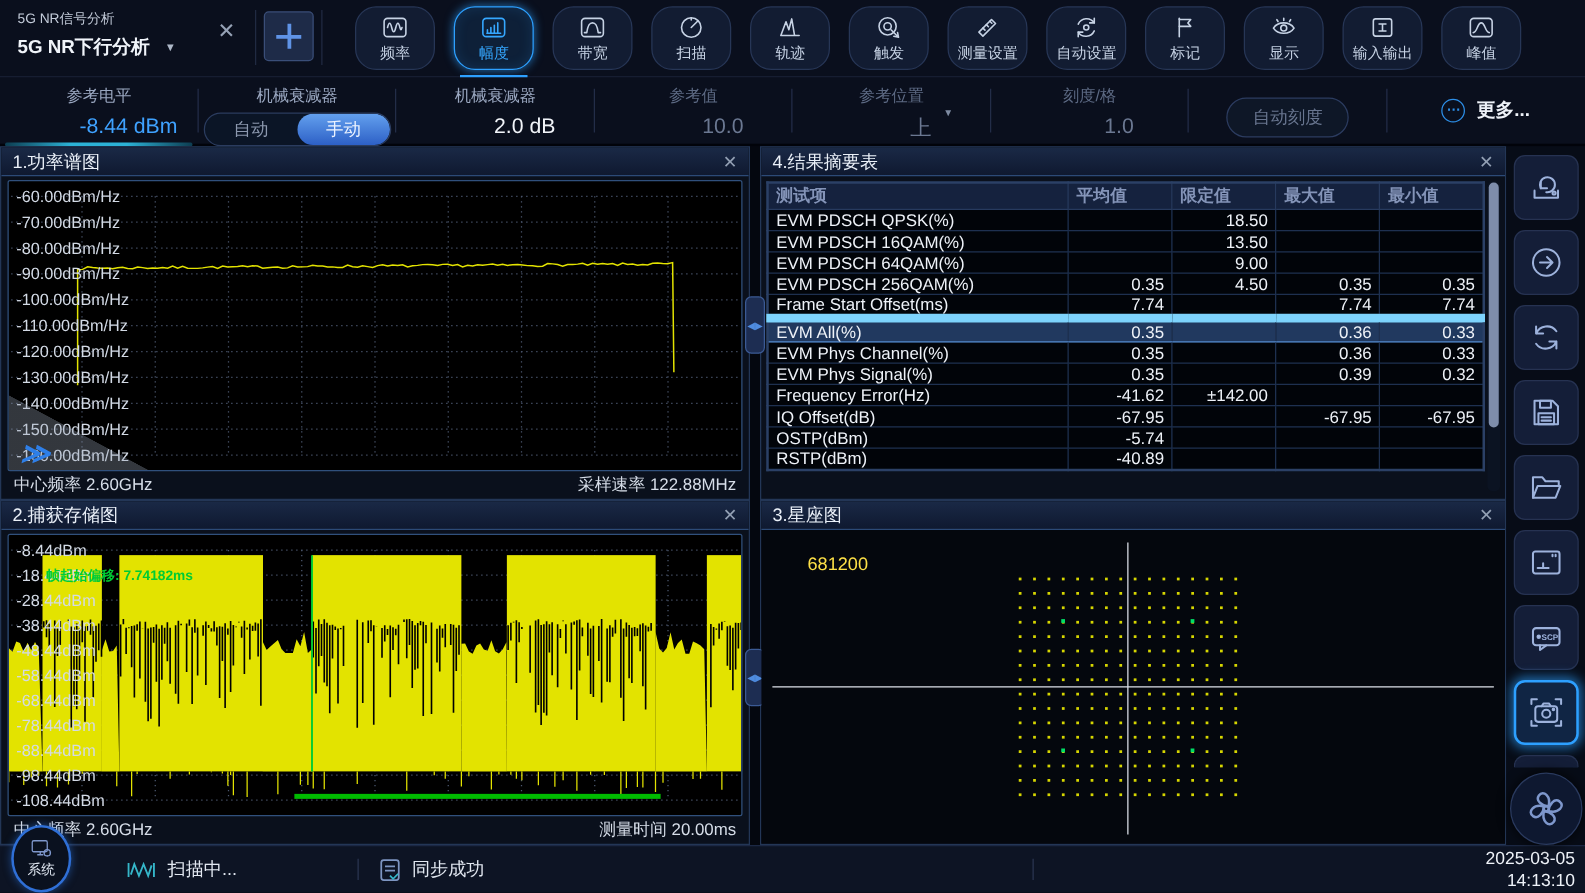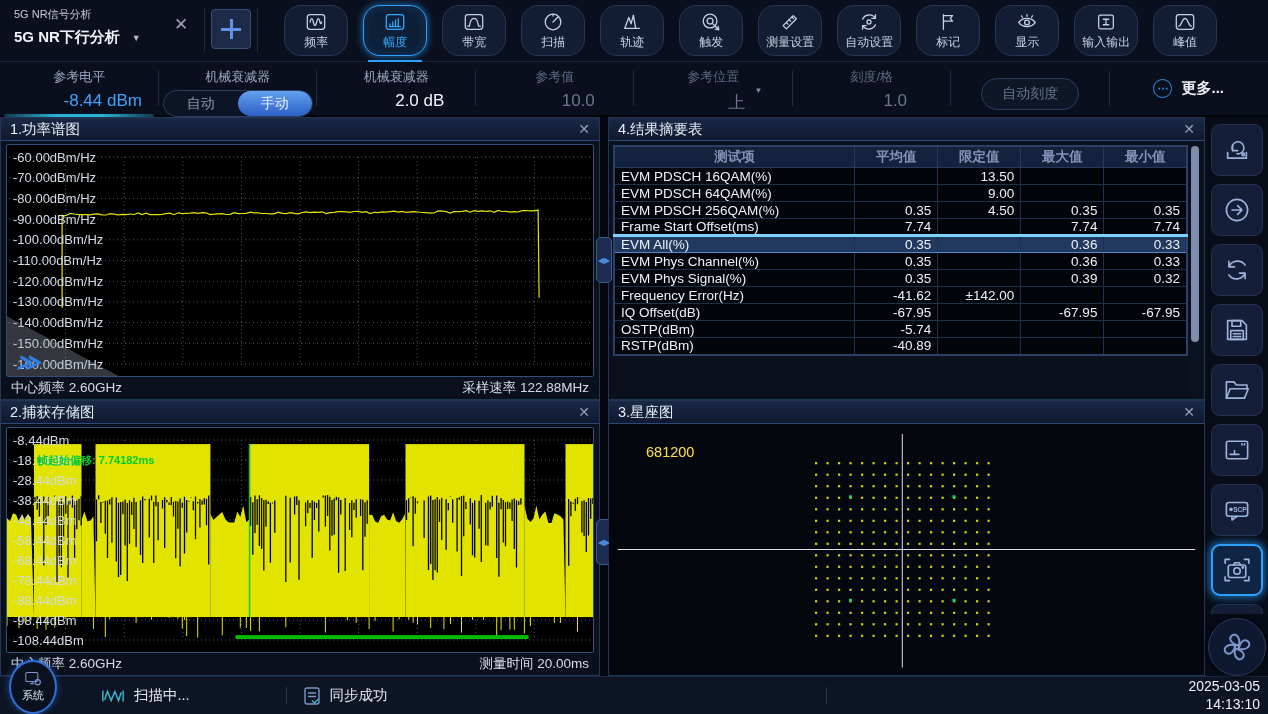--- a/index.html
+++ b/index.html
@@ -73,26 +73,26 @@
   .plot-footer { height:22px; flex:none; display:flex; justify-content:space-between; align-items:center;
     padding:0 10px; font-size:13.5px; color:#d6dde8; }
   .corner-tri { position:absolute; left:0; bottom:0; width:112px; height:60px; pointer-events:none;
     background:linear-gradient(to top right, rgba(150,162,180,.34) 49.6%, transparent 50%); }
   .chev { position:absolute; left:9px; bottom:0px; color:#2e7fe8; font-size:23px; font-weight:bold; font-style:italic; }
   .annot { position:absolute; left:30px; top:25px; font-size:11px; font-weight:bold; color:#00cc33; }
   .const-label { position:absolute; left:37px; top:20px; font-size:14.5px; color:#fde047; }
   
   .table-wrap { flex:1; position:relative; margin:4px 4px 6px 4px; padding-right:12px; }
   table.results { width:100%; border-collapse:collapse; border:2px solid #2b4066; font-size:13.5px; table-layout:fixed; }
-  .results th { background:#15223e; color:#8494b8; font-weight:bold; text-align:center;
+  .results th { background:#15223e; color:#8494b8; font-weight:bold; text-align:left;
     padding:1px 6px; border:1px solid #273a5e; height:18px; }
   .results td { background:#010409; color:#eef2f8; text-align:right; padding:0 6px;
     border:1px solid #1e3050; height:17px; }
   .results td.name { text-align:left; }
-  .results tr.selected td { background:#21395f; border-top:3px solid #7dd3fc; border-bottom:1px solid #5288cc; }
+  .results tr.selected td { background:#21395f; border-top:7px solid #7dd3fc; border-bottom:1px solid #5288cc; }
   .vscroll { position:absolute; right:0; top:0; bottom:0; width:10px; background:#0b1322; border-radius:4px; }
   .vthumb { position:absolute; left:1px; top:1px; width:8px; height:79%; background:#7e8dab; border-radius:4px; }
   
   .sidebar { width:63px; background:#070c17; display:flex; flex-direction:column; align-items:center;
     padding-top:7px; gap:8px; }
   .side-btn { width:52px; height:52px; flex:none; background:#141e38; border:1px solid #263251;
     border-radius:9px; display:flex; align-items:center; justify-content:center; }
   .side-btn svg { width:30px; height:30px; stroke:#9db2dc; fill:none; stroke-width:1.3; stroke-linecap:round; stroke-linejoin:round; }
   .side-btn.selected { border:2px solid #2da0ff; box-shadow:0 0 9px 2px rgba(45,160,255,.65); background:#102544; }
   .side-partial { width:52px; height:10px; flex:none; background:#141e38; border:1px solid #263251;
@@ -402,20 +402,27 @@
               <col style="width:14.5%">
               <col style="width:14.5%">
             </colgroup>
             <tbody>
               <tr>
                 <th>测试项</th>
                 <th>平均值</th>
                 <th>限定值</th>
                 <th>最大值</th>
                 <th>最小值</th>
+              </tr>
+              <tr>
+                <td class="name">EVM PDSCH QPSK(%)</td>
+                <td></td>
+                <td>18.50</td>
+                <td></td>
+                <td></td>
               </tr>
               <tr>
                 <td class="name">EVM PDSCH 16QAM(%)</td>
                 <td></td>
                 <td>13.50</td>
                 <td></td>
                 <td></td>
               </tr>
               <tr>
                 <td class="name">EVM PDSCH 64QAM(%)</td>

